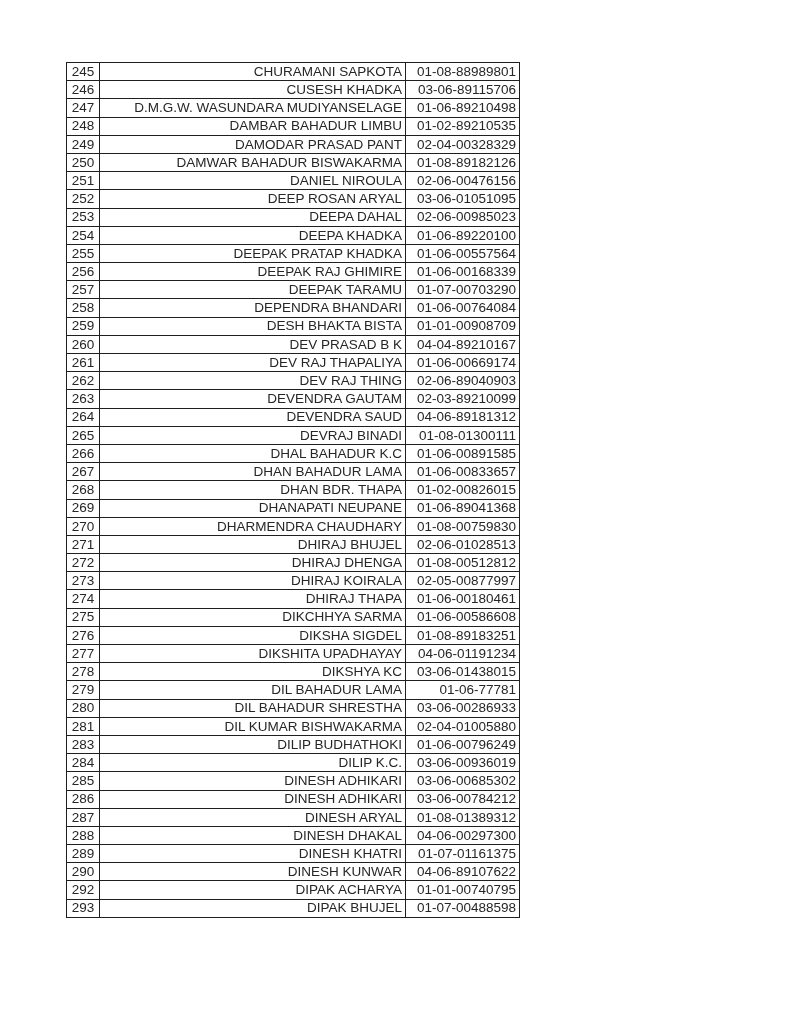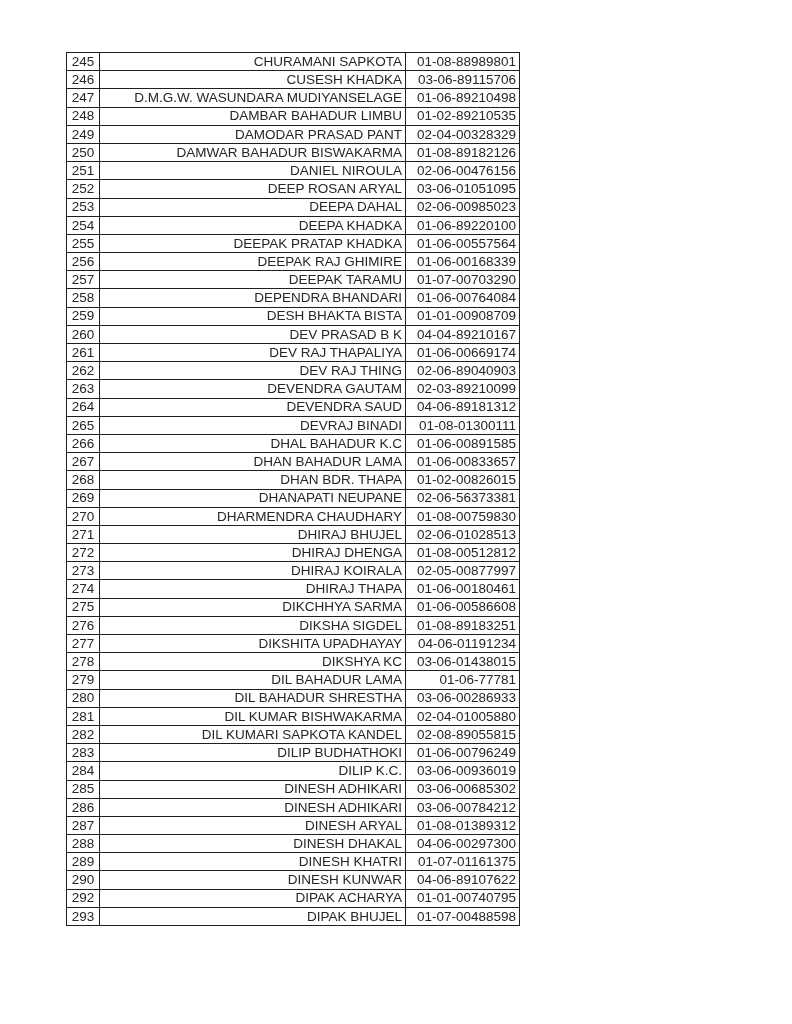--- a/index.html
+++ b/index.html
@@ -11,21 +11,21 @@
     position: relative;
     width: 792px;
     height: 1024px;
     background: #ffffff;
     overflow: hidden;
     font-family: "Liberation Sans", sans-serif;
   }
   table.roster {
     position: absolute;
     left: 66px;
-    top: 52px;
+    top: 62px;
     border-collapse: collapse;
     table-layout: fixed;
     width: 453px;
     padding-left: 36px;
   }
   table.roster td {
     border: 1.5px solid #1f1f1f;
     height: 18.2px;
     box-sizing: border-box;
     padding: 0 3px;
@@ -195,21 +195,21 @@
 
   <tr>
     <td class="col-serial">268</td>
     <td class="col-name">DHAN BDR. THAPA</td>
     <td class="col-number">01-02-00826015</td>
   </tr>
 
   <tr>
     <td class="col-serial">269</td>
     <td class="col-name">DHANAPATI NEUPANE</td>
-    <td class="col-number">02-06-56373381</td>
+    <td class="col-number">01-06-89041368</td>
   </tr>
 
   <tr>
     <td class="col-serial">270</td>
     <td class="col-name">DHARMENDRA CHAUDHARY</td>
     <td class="col-number">01-08-00759830</td>
   </tr>
 
   <tr>
     <td class="col-serial">271</td>
@@ -270,25 +270,20 @@
     <td class="col-name">DIL BAHADUR SHRESTHA</td>
     <td class="col-number">03-06-00286933</td>
   </tr>
 
   <tr>
     <td class="col-serial">281</td>
     <td class="col-name">DIL KUMAR BISHWAKARMA</td>
     <td class="col-number">02-04-01005880</td>
   </tr>
 
-  <tr>
-    <td class="col-serial">282</td>
-    <td class="col-name">DIL KUMARI SAPKOTA KANDEL</td>
-    <td class="col-number">02-08-89055815</td>
-  </tr>
 
   <tr>
     <td class="col-serial">283</td>
     <td class="col-name">DILIP BUDHATHOKI</td>
     <td class="col-number">01-06-00796249</td>
   </tr>
 
   <tr>
     <td class="col-serial">284</td>
     <td class="col-name">DILIP K.C.</td>

